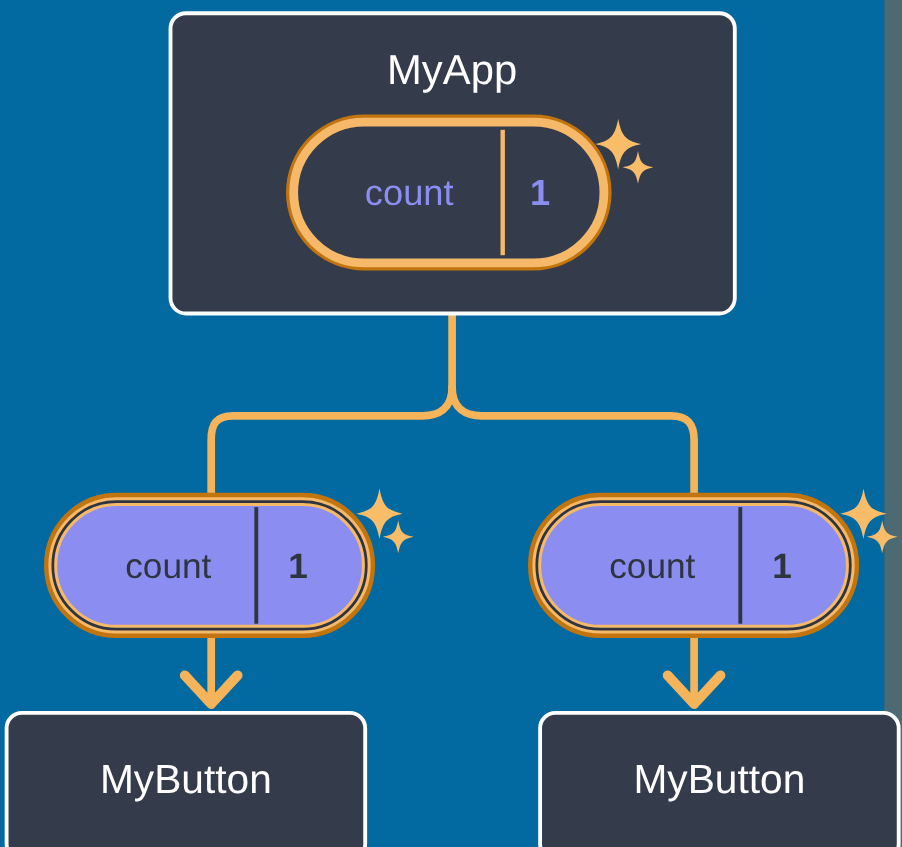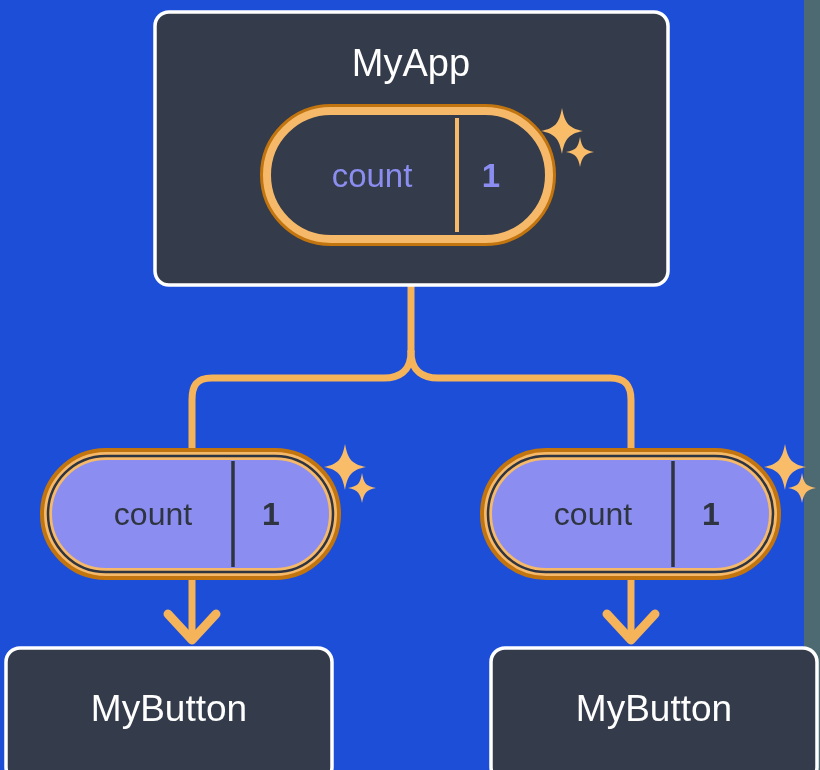--- a/index.html
+++ b/index.html
@@ -10,21 +10,21 @@
   body {
     width: 820px;
     height: 770px;
     overflow: hidden;
     font-family: "Liberation Sans", sans-serif;
   }
   #stage {
     position: relative;
     width: 804px;
     height: 770px;
-    background: #1d4ed8;
+    background: #0369a1;
   }
   #diagram {
     display: block;
     width: 820px;
     height: 770px;
   }
   .node-title {
     font-family: "Liberation Sans", sans-serif;
     font-size: 38px;
     fill: #ffffff;

